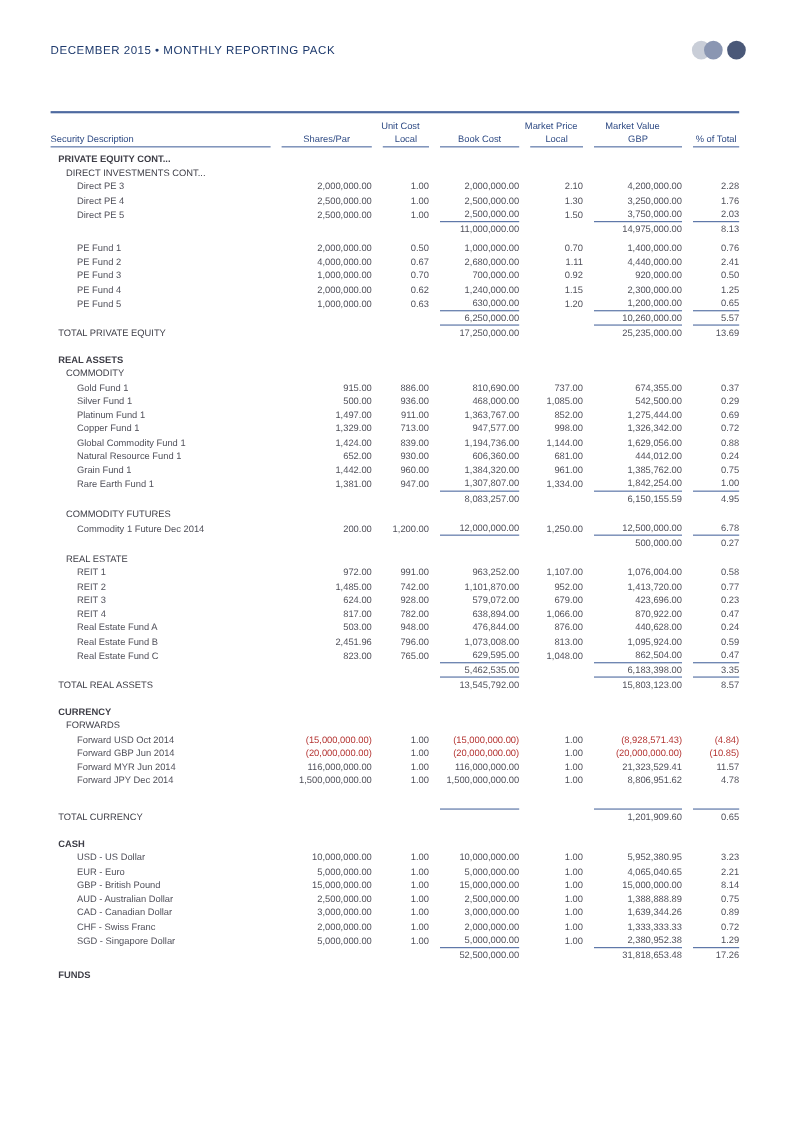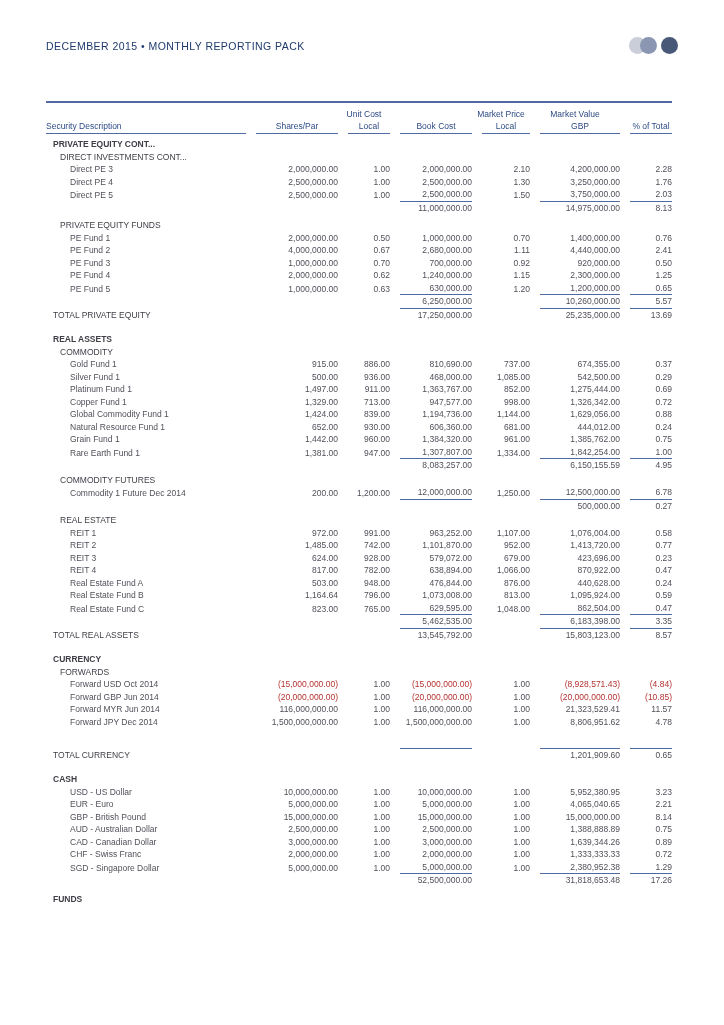--- a/index.html
+++ b/index.html
@@ -221,41 +221,20 @@
             <td class="num" data-name="market-value-cell">
               <div class="cv">14,975,000.00</div>
             </td>
             <td class="num" data-name="pct-cell">
               <div class="cv">8.13</div>
             </td>
           </tr>
           <tr data-name="spacer-row" class="gap">
             <td colspan="7" style="height: 5px; line-height: 5px;"></td>
           </tr>
-          <tr data-name="subsection-row">
-            <td class="desc" data-name="security-description-cell">PRIVATE EQUITY FUNDS</td>
-            <td class="num" data-name="shares-cell">
-              <div class="cv"></div>
-            </td>
-            <td class="num" data-name="unit-cost-cell">
-              <div class="cv"></div>
-            </td>
-            <td class="num" data-name="book-cost-cell">
-              <div class="cv"></div>
-            </td>
-            <td class="num" data-name="market-price-cell">
-              <div class="cv"></div>
-            </td>
-            <td class="num" data-name="market-value-cell">
-              <div class="cv"></div>
-            </td>
-            <td class="num" data-name="pct-cell">
-              <div class="cv"></div>
-            </td>
-          </tr>
           <tr data-name="item-row">
             <td class="desc" data-name="security-description-cell">PE Fund 1</td>
             <td class="num" data-name="shares-cell">
               <div class="cv">2,000,000.00</div>
             </td>
             <td class="num" data-name="unit-cost-cell">
               <div class="cv">0.50</div>
             </td>
             <td class="num" data-name="book-cost-cell">
               <div class="cv">1,000,000.00</div>
@@ -821,21 +800,21 @@
             <td class="num" data-name="market-value-cell">
               <div class="cv">440,628.00</div>
             </td>
             <td class="num" data-name="pct-cell">
               <div class="cv">0.24</div>
             </td>
           </tr>
           <tr data-name="item-row">
             <td class="desc" data-name="security-description-cell">Real Estate Fund B</td>
             <td class="num" data-name="shares-cell">
-              <div class="cv">1,164.64</div>
+              <div class="cv">2,451.96</div>
             </td>
             <td class="num" data-name="unit-cost-cell">
               <div class="cv">796.00</div>
             </td>
             <td class="num" data-name="book-cost-cell">
               <div class="cv">1,073,008.00</div>
             </td>
             <td class="num" data-name="market-price-cell">
               <div class="cv">813.00</div>
             </td>

